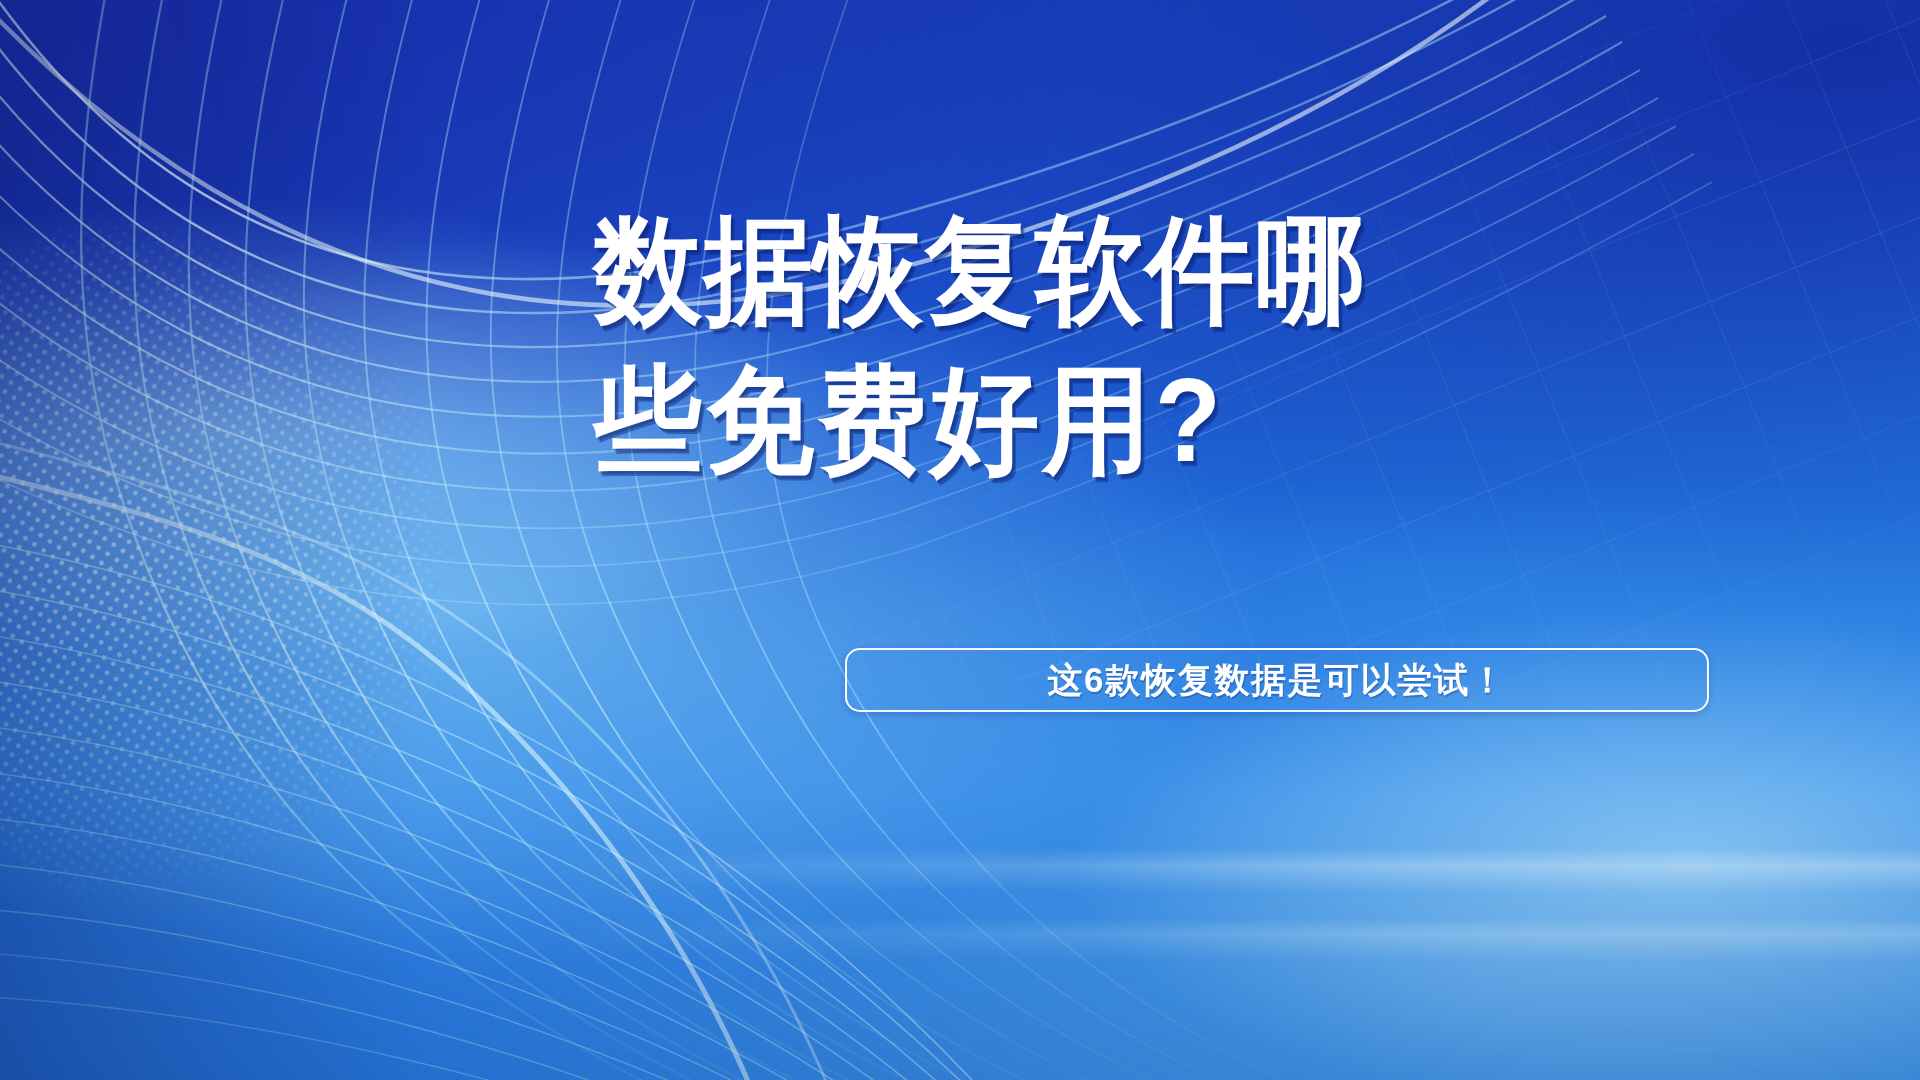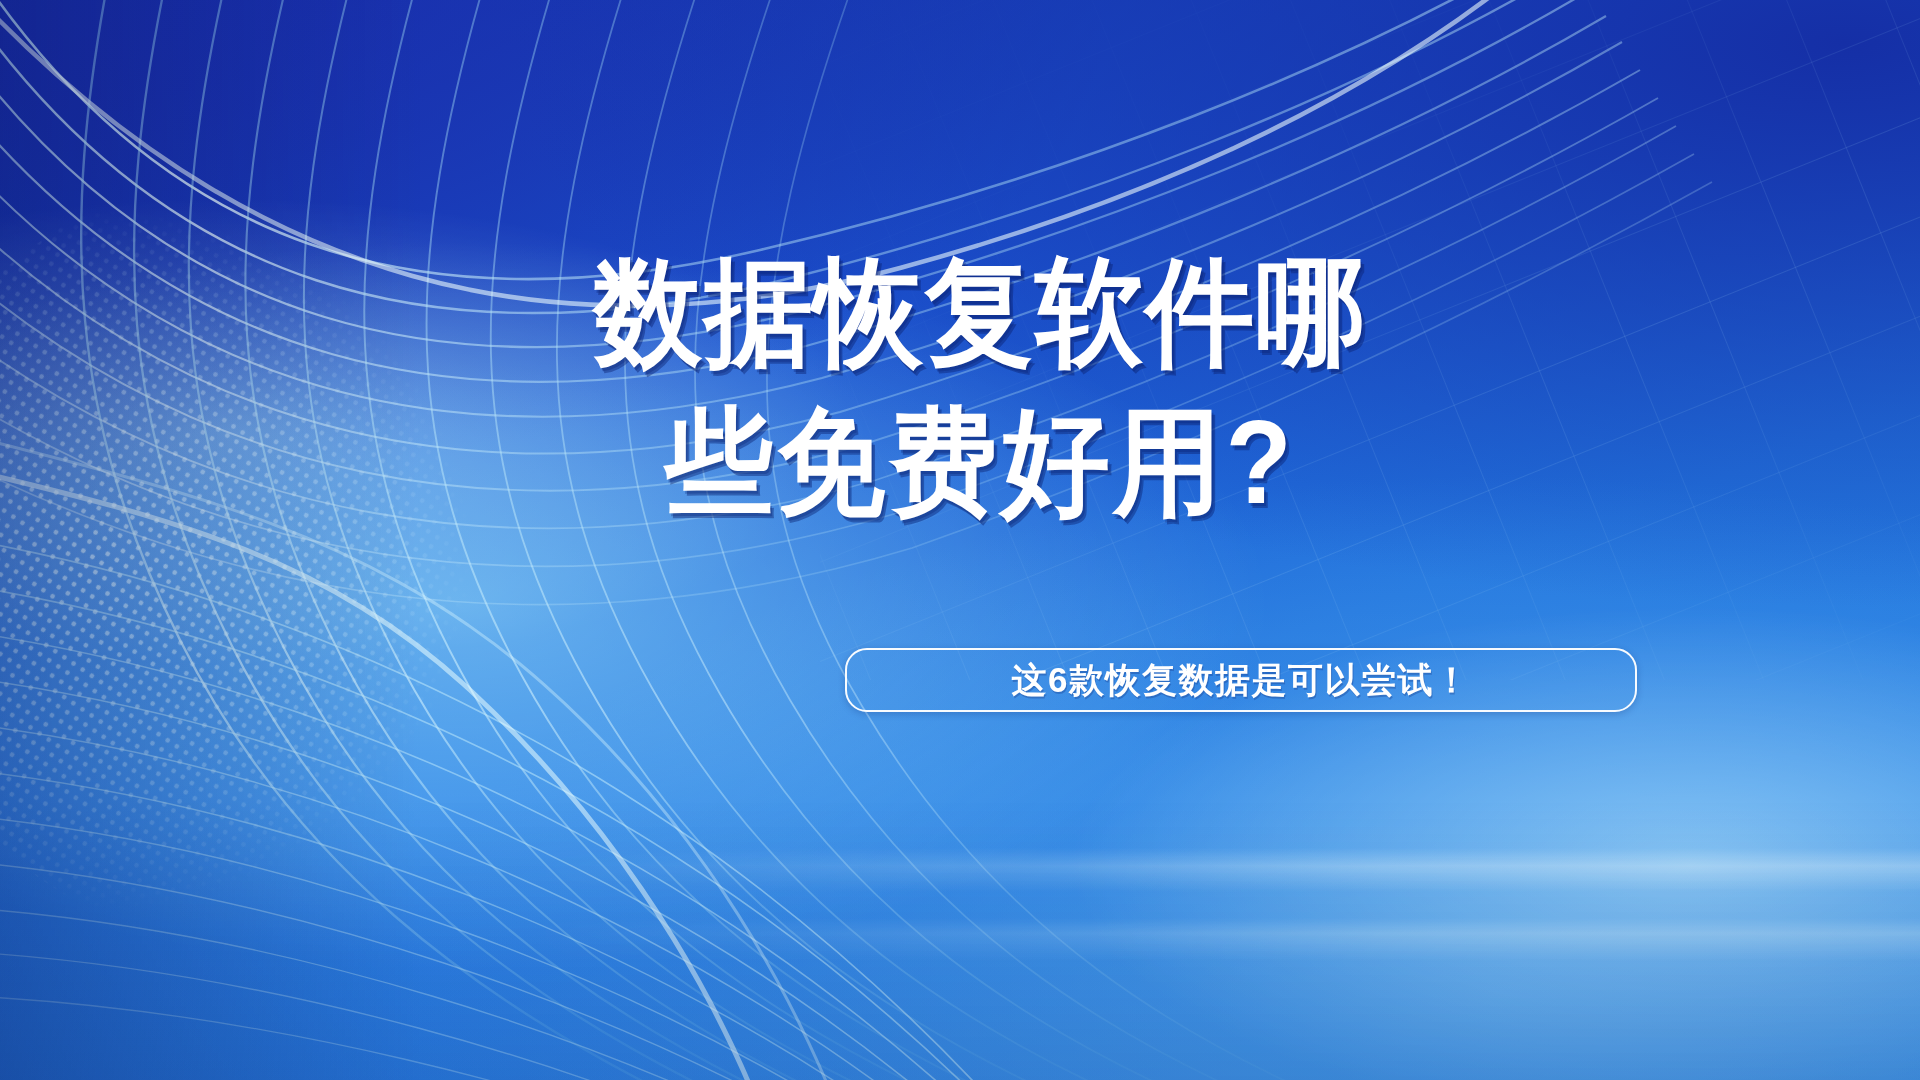--- a/index.html
+++ b/index.html
@@ -53,46 +53,44 @@
     background:
       linear-gradient(to right, rgba(4,16,80,.30) 0%, rgba(4,16,80,0) 22%),
       linear-gradient(to top,   rgba(4,16,80,.14) 0%, rgba(4,16,80,0) 26%);
   }
 
   
   .headline{
     position:absolute;
     left:560px; top:196px;
     width:840px;
-    text-align:center;
     z-index:6;
-    margin-top:42px;
   }
   .hl-line{
     display:block;
     color:#ffffff;
     font-weight:bold;
     font-size:118px;
     line-height:1.27;
     letter-spacing:2px;
     white-space:nowrap;
     transform:scaleX(.92);
     text-shadow:
        4px 5px 0 rgba(10,30,110,.42),
        2px 3px 0 rgba(10,30,110,.30);
   }
   .hl-line.l2{ letter-spacing:4px; }
 
   
   .subpill{
     position:absolute;
     left:845px; top:648px;
-    width:792px; height:64px;
+    width:864px; height:64px;
     border:2.5px solid rgba(255,255,255,.96);
-    border-radius:22px;
+    border-radius:15px;
     display:flex;align-items:center;justify-content:center;
     z-index:6;
     box-shadow:0 2px 7px rgba(8,28,100,.22);
   }
   .subpill-text{
     color:#ffffff;
     font-weight:bold;
     font-size:35px;
     letter-spacing:1.5px;
     white-space:nowrap;

